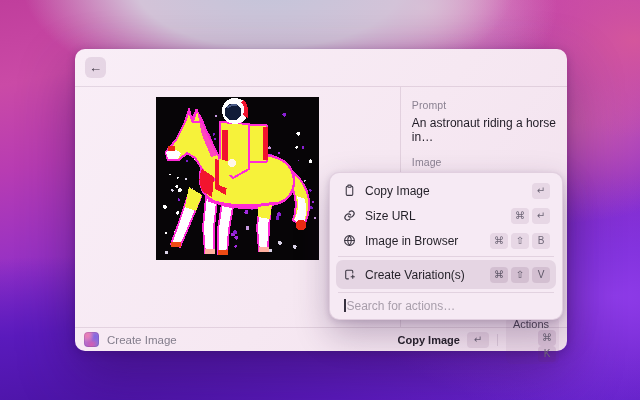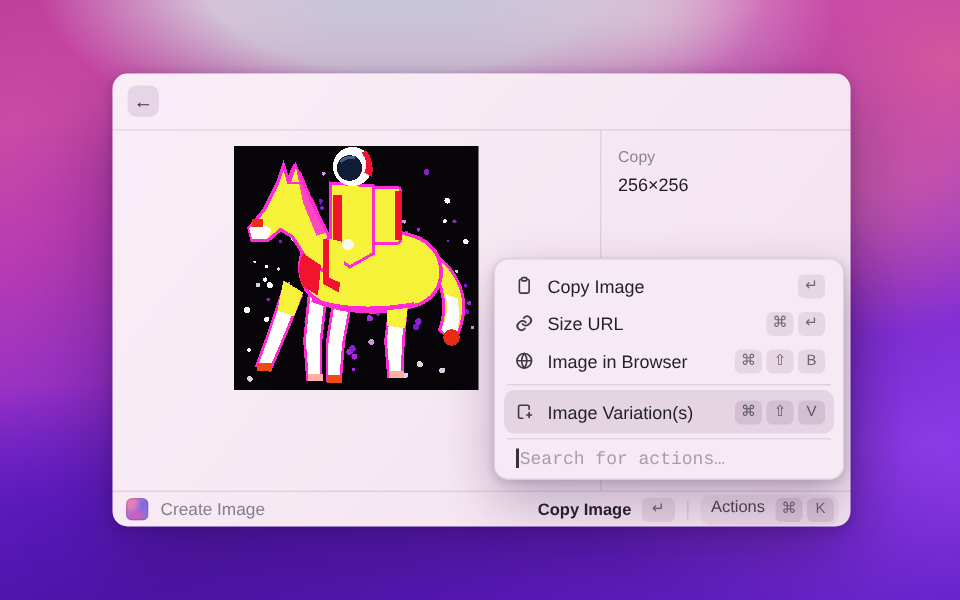--- a/index.html
+++ b/index.html
@@ -56,22 +56,22 @@
       linear-gradient(135deg,#e788c0 0%, #9a6ada 60%, #6f7fe0 100%);
     box-shadow:inset 0 0 0 1px rgba(90,40,110,.18); }
   .app-name{ font-size:11.5px; color:#837d8c; margin-left:8px; }
   .bar-right{ margin-left:auto; display:flex; align-items:center; }
   .primary-label{ font-size:11px; font-weight:700; color:#26222b; }
   .kbd{ display:inline-flex; align-items:center; justify-content:center;
     height:16px; min-width:18px; padding:0 3px; border-radius:4px;
     background:rgba(95,45,95,.10); color:#6d6576; font-size:10px; line-height:1; }
   .primary-key{ margin-left:7px; min-width:22px; }
   .bar-sep{ width:1px; height:12px; background:rgba(80,40,85,.14); margin:0 8px; }
-  .actions-group{ display:flex; align-items:flex-start; padding:2px 3px 2px 7px;
-    border-radius:6px; background:rgba(95,45,95,.06); }
+  .actions-group{ display:flex; align-items:flex-end; padding:2px 3px 2px 7px;
+    border-radius:6px; background:rgba(95,45,95,.06);flex-direction:column; }
   .actions-label{ font-size:11px; color:#4c4654; margin-right:7px; }
   .actions-group .kbd{ background:rgba(95,45,95,.12); }
   .actions-group .kbd + .kbd{ margin-left:3px; }
   
   .actions-panel{
     position:absolute; left:329px; top:172px; width:234px; height:148px;
     border-radius:10px; background:#f6eaf4;
     border:1px solid rgba(120,70,120,.16);
     box-shadow:0 14px 34px rgba(45,15,65,.28), 0 2px 6px rgba(45,15,65,.15);
     padding:5px 6px 4px 6px; display:flex; flex-direction:column; z-index:5;
@@ -83,21 +83,21 @@
     display:flex; align-items:center; justify-content:center; }
   .menu-icon svg{ width:13px; height:13px; display:block; }
   .menu-label{ font-size:12px; color:#221f27; margin-left:9px; font-weight:500; }
   .menu-keys{ margin-left:auto; display:flex; align-items:center; }
   .menu-keys .kbd + .kbd{ margin-left:3px; }
   .menu-row.selected .kbd{ background:rgba(95,45,95,.13); color:#5d5566; }
   .menu-divider{ height:1px; background:rgba(80,40,85,.12); margin:3px 2px; flex:0 0 auto; }
   .search-row{ flex:1 1 auto; display:flex; align-items:center; padding:0 8px; }
   .caret{ width:1.5px; height:13px; background:#37313f; margin-right:1px; flex:0 0 auto; }
   .search-input{ flex:1; border:none; outline:none; background:transparent;
-    font-family:Liberation Mono, monospace; font-size:12px; color:#221f27; }
+    font-family:Liberation Sans, sans-serif; font-size:12px; color:#221f27; }
   .search-input::placeholder{ color:#a89eab; }
 </style>
 </head>
 <body>
 
 <div class="desktop">
 
   <div class="window">
 
     <div class="win-header">
@@ -229,21 +229,25 @@
             <rect x="15" y="145" width="10" height="5" fill="#ee4b14"></rect>
             <rect x="49" y="152" width="10" height="5" fill="#ffb0a0"></rect>
             <rect x="62" y="153" width="10" height="5" fill="#ee4b14"></rect>
             <rect x="103" y="150" width="10" height="5" fill="#ffb0a0"></rect>
           </svg>
         </div>
       </div>
       <div class="v-divider"></div>
       <div class="meta-pane">
         <div class="meta-group">
-          <div class="meta-label">Copy</div>
+          <div class="meta-label">Prompt</div>
+          <div class="meta-value">An astronaut riding a horse in…</div>
+        </div>
+        <div class="meta-group">
+          <div class="meta-label">Image</div>
           <div class="meta-value">256×256</div>
         </div>
       </div>
     </div>
 
     <div class="status-bar">
       <div class="app-icon"></div>
       <div class="app-name">Create Image</div>
       <div class="bar-right">
         <span class="primary-label">Copy Image</span>
@@ -306,21 +310,21 @@
     <div class="menu-divider"></div>
 
     <div class="menu-row selected">
       <span class="menu-icon">
         <svg viewBox="0 0 24 24" fill="none" stroke="currentColor" stroke-width="2" stroke-linecap="round" stroke-linejoin="round">
             <path d="M18 9V6a2 2 0 0 0-2-2H7a2 2 0 0 0-2 2v12a2 2 0 0 0 2 2h3"></path>
             <path d="M15 16h6"></path>
             <path d="M18 13v6"></path>
           </svg>
       </span>
-      <span class="menu-label">Image Variation(s)</span>
+      <span class="menu-label">Create Variation(s)</span>
       <span class="menu-keys">
         <span class="kbd">⌘</span>
         <span class="kbd">⇧</span>
         <span class="kbd">V</span>
       </span>
     </div>
 
     <div class="menu-divider"></div>
 
     <div class="search-row">

